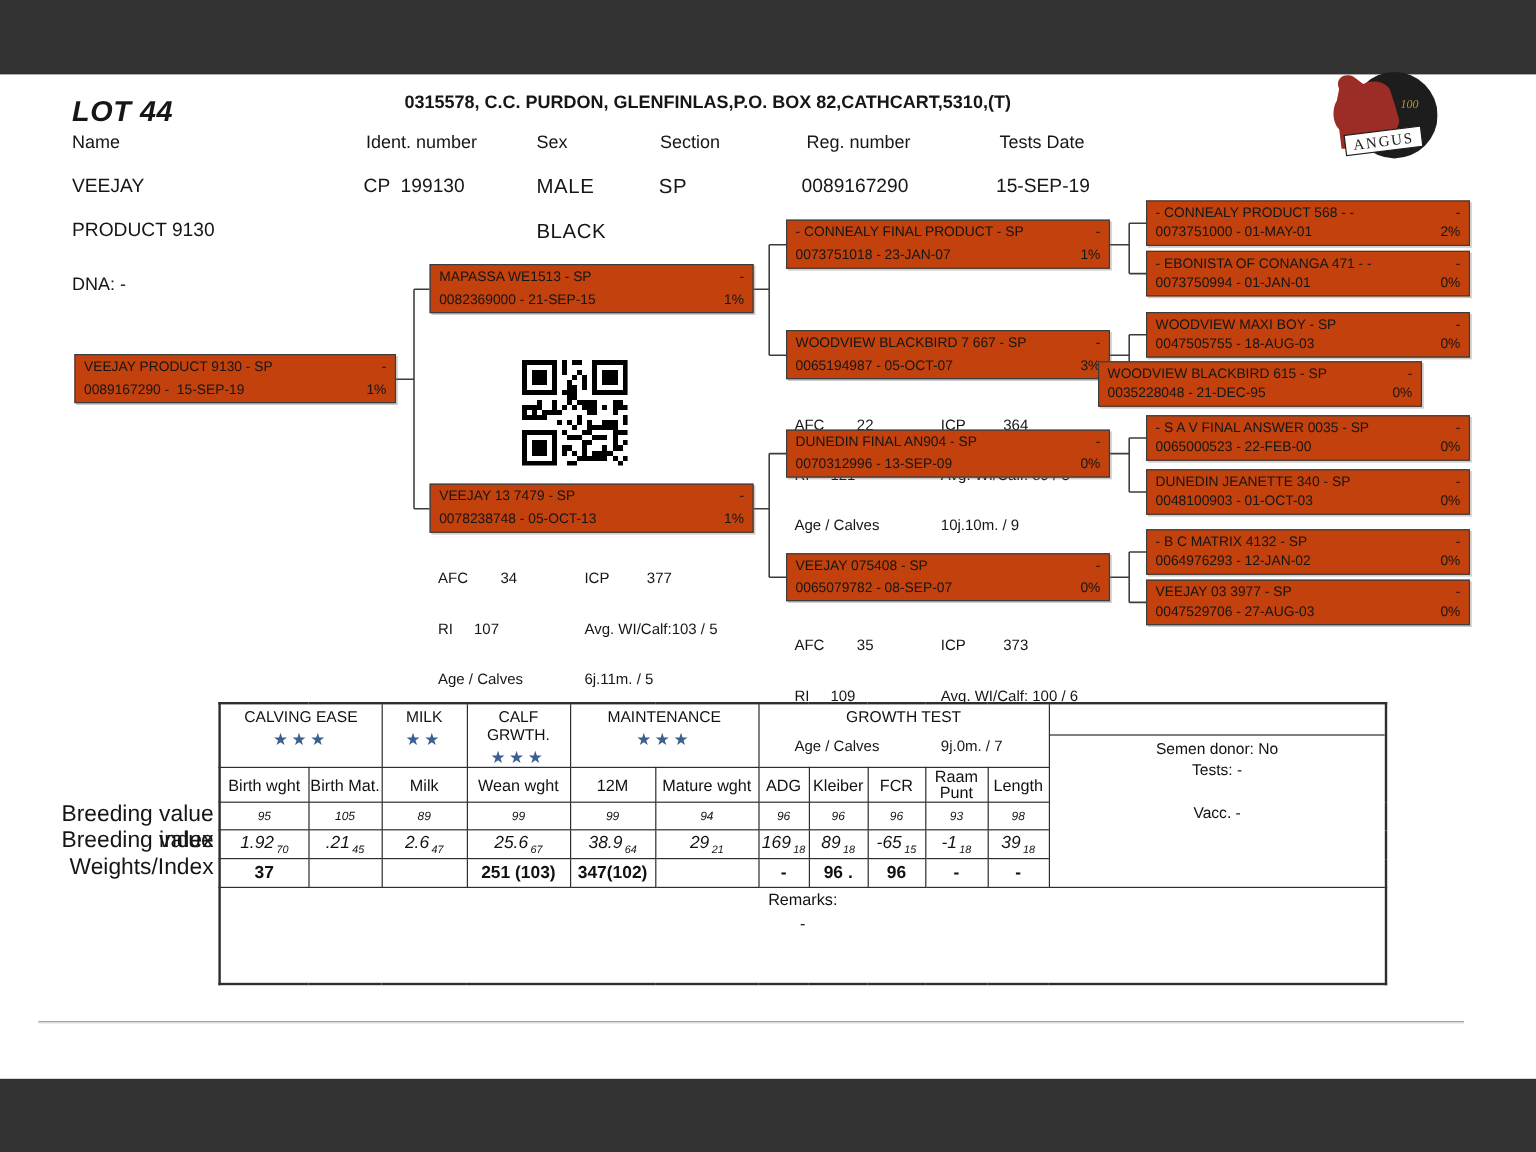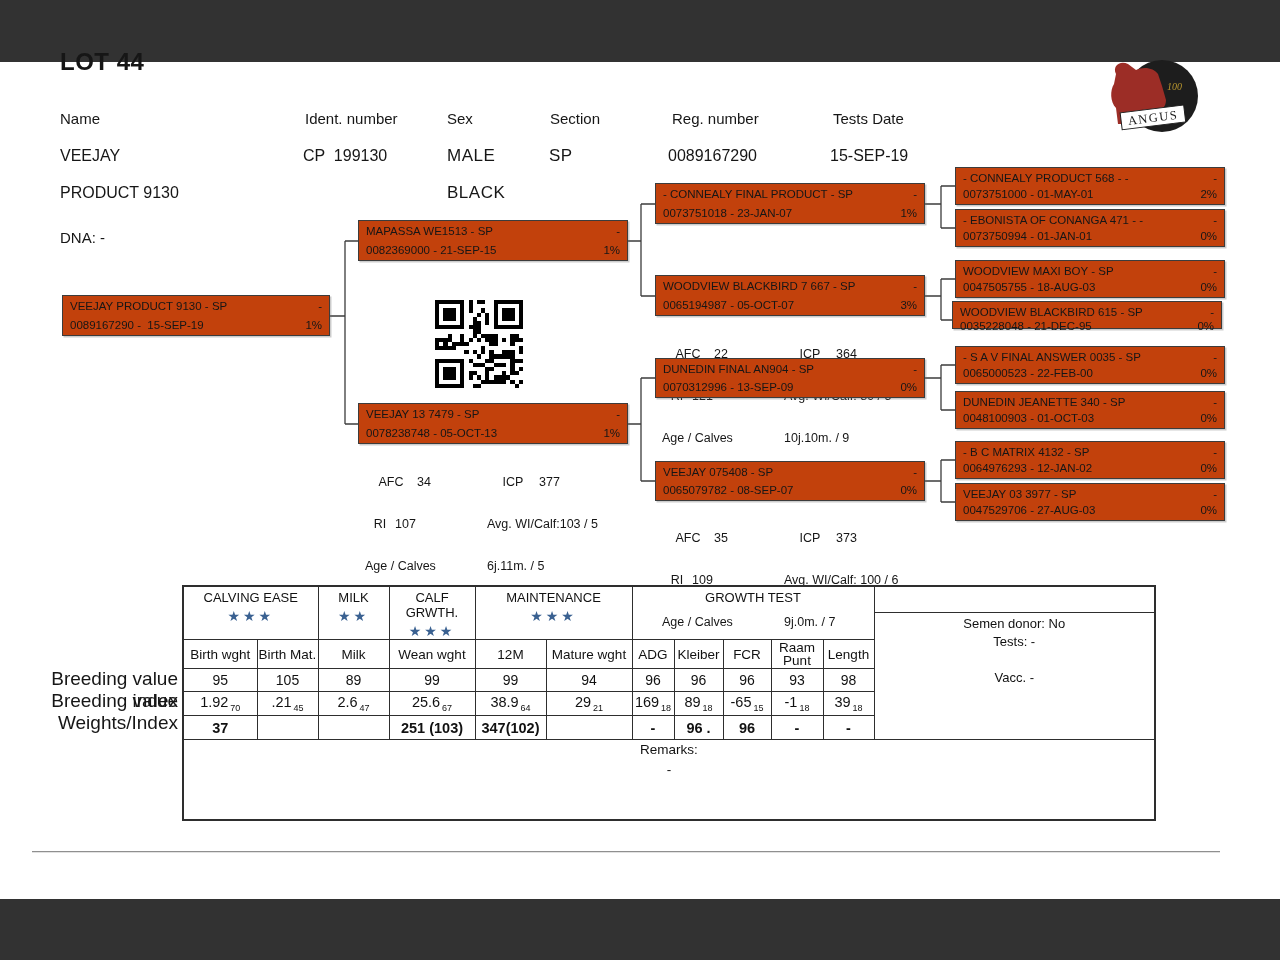--- a/index.html
+++ b/index.html
@@ -2,69 +2,70 @@
 <html><head>
 <meta charset="utf-8">
 <style>
   html,body{margin:0;padding:0;background:#fff;}
   #page{position:relative;width:1280px;height:960px;background:#ffffff;overflow:hidden;
         font-family:"Liberation Sans",sans-serif;color:#161616;}
   .bar{position:absolute;left:0;width:1280px;background:#323232;}
   #topbar{top:0;height:62px;}
   #botbar{top:899px;height:61px;}
   .abs{position:absolute;}
-  #lot{left:60px;top:48px;font-size:24px;font-weight:bold;letter-spacing:.5px;}
+  #lot{left:60px;top:80px;font-size:24px;font-weight:bold;letter-spacing:.5px;font-style:italic;}
   #owner{left:337px;top:77px;font-size:15px;font-weight:bold;}
   .flab{position:absolute;top:110px;font-size:15px;}
   .fval{position:absolute;font-size:16px;white-space:pre;}
   .big{font-size:17px;letter-spacing:.5px;}
   
   .pbox{position:absolute;width:270px;height:41px;border:1px solid #3c3c3c;background:#c2410c;
         box-shadow:1.5px 1.5px 0 rgba(110,110,110,.35);box-sizing:border-box;
         padding:3px 7px;display:flex;flex-direction:column;justify-content:space-between;
         font-size:11.5px;}
   .pr{display:flex;justify-content:space-between;line-height:14px;white-space:pre;}
   .stats{position:absolute;font-size:12.5px;line-height:14px;white-space:pre;width:280px;}
-  .srow{display:flex;text-align:center;}
+  .srow{display:flex;}
   .sc1{display:inline-flex;width:122px;}
   .sc2{display:inline-flex;}
   .w52{display:inline-block;width:52px;}
   .w30{display:inline-block;width:30px;}
   #connectors{position:absolute;left:0;top:0;pointer-events:none;}
   #qr{position:absolute;left:435px;top:300px;width:88px;height:88px;}
   
   #bvtable{position:absolute;left:182px;top:585px;border-collapse:collapse;table-layout:fixed;
            border:2px solid #2e2e2e;color:#111;}
   #bvtable td{border:1px solid #2e2e2e;padding:0;text-align:center;overflow:hidden;}
   .ghead td{height:50px;vertical-align:top;}
   .glab{font-size:13px;padding-top:3px;}
   .gstars{font-size:14px;letter-spacing:3px;margin-top:3px;}
   .chead td{height:28px;font-size:13.5px;line-height:13px;}
-  .r1 td{height:22px;font-size:14px;}
-  .r2 td{height:23px;font-size:14.5px;}
+  .r1 td{height:22px;font-size:10px;font-style:italic;}
+  .r2 td{height:23px;font-size:14.5px;font-style:italic;}
   .r3 td{height:23px;font-size:14.5px;font-weight:bold;}
   .acc{font-size:9px;vertical-align:-4px;margin-left:2px;}
   .remarks td{height:79px;text-align:left;vertical-align:top;font-size:13.5px;padding:3px 6px;line-height:20px;}
   td.side{vertical-align:top;text-align:left;font-size:13px;}
   .side-strip{height:25px;border-bottom:1px solid #2e2e2e;}
   .side-line{padding:3px 8px 0 8px;}
   .rowlab{position:absolute;left:48px;width:130px;text-align:right;font-size:19px;}
   #divider{position:absolute;left:32px;top:851px;width:1188px;height:0;
            border-top:1px solid #8f8f8f;border-bottom:1px solid #e2e2e2;}
   #logo{position:absolute;left:1106px;top:56px;}
 </style>
 </head>
 <body>
 
 <div id="page">
 
   <div id="topbar" class="bar"></div>
   <div id="botbar" class="bar"></div>
 
   <div id="lot" class="abs">LOT 44</div>
+  <div id="owner" class="abs">0315578, C.C. PURDON, GLENFINLAS,P.O. BOX 82,CATHCART,5310,(T)</div>
 
   <div id="logo">
     <svg width="92" height="84" viewBox="0 0 92 84">
       <circle cx="56" cy="40" r="36" fill="#1d1d1d"></circle>
       <path d="M10 18 C6 10 14 4 22 8 L30 14 C38 10 48 12 52 18 L56 30 L60 44 C60 52 54 56 48 54 L44 66 L36 66 L34 56 L22 58 L20 68 L12 68 L10 52 C4 46 4 34 8 28 Z" fill="#9c2d26"></path>
       <text x="61" y="34" font-size="10" fill="#b8962e" font-style="italic" font-family="'Liberation Serif',serif">100</text>
       <g transform="rotate(-7 46 62)">
         <rect x="15" y="53" width="64" height="17" fill="#ffffff" stroke="#1d1d1d"></rect>
         <text x="47" y="66" text-anchor="middle" font-size="12.5" letter-spacing="1.5" font-family="'Liberation Serif',serif" fill="#1d1d1d">ANGUS</text>
       </g>
@@ -367,21 +368,21 @@
     <div class="pr"><span>0073751000 - 01-MAY-01</span><span>2%</span></div>
   </div>
   <div class="pbox" style="left:955px;top:209px;height:38px">
     <div class="pr"><span>- EBONISTA OF CONANGA 471 - -</span><span>-</span></div>
     <div class="pr"><span>0073750994 - 01-JAN-01</span><span>0%</span></div>
   </div>
   <div class="pbox" style="left:955px;top:260px;height:38px">
     <div class="pr"><span>WOODVIEW MAXI BOY - SP</span><span>-</span></div>
     <div class="pr"><span>0047505755 - 18-AUG-03</span><span>0%</span></div>
   </div>
-  <div class="pbox" style="left:952px;top:301px;height:28px">
+  <div class="pbox" style="left:915px;top:301px;height:38px">
     <div class="pr"><span>WOODVIEW BLACKBIRD 615 - SP</span><span>-</span></div>
     <div class="pr"><span>0035228048 - 21-DEC-95</span><span>0%</span></div>
   </div>
   <div class="pbox" style="left:955px;top:346px;height:38px">
     <div class="pr"><span>- S A V FINAL ANSWER 0035 - SP</span><span>-</span></div>
     <div class="pr"><span>0065000523 - 22-FEB-00</span><span>0%</span></div>
   </div>
   <div class="pbox" style="left:955px;top:391px;height:38px">
     <div class="pr"><span>DUNEDIN JEANETTE 340 - SP</span><span>-</span></div>
     <div class="pr"><span>0048100903 - 01-OCT-03</span><span>0%</span></div>

